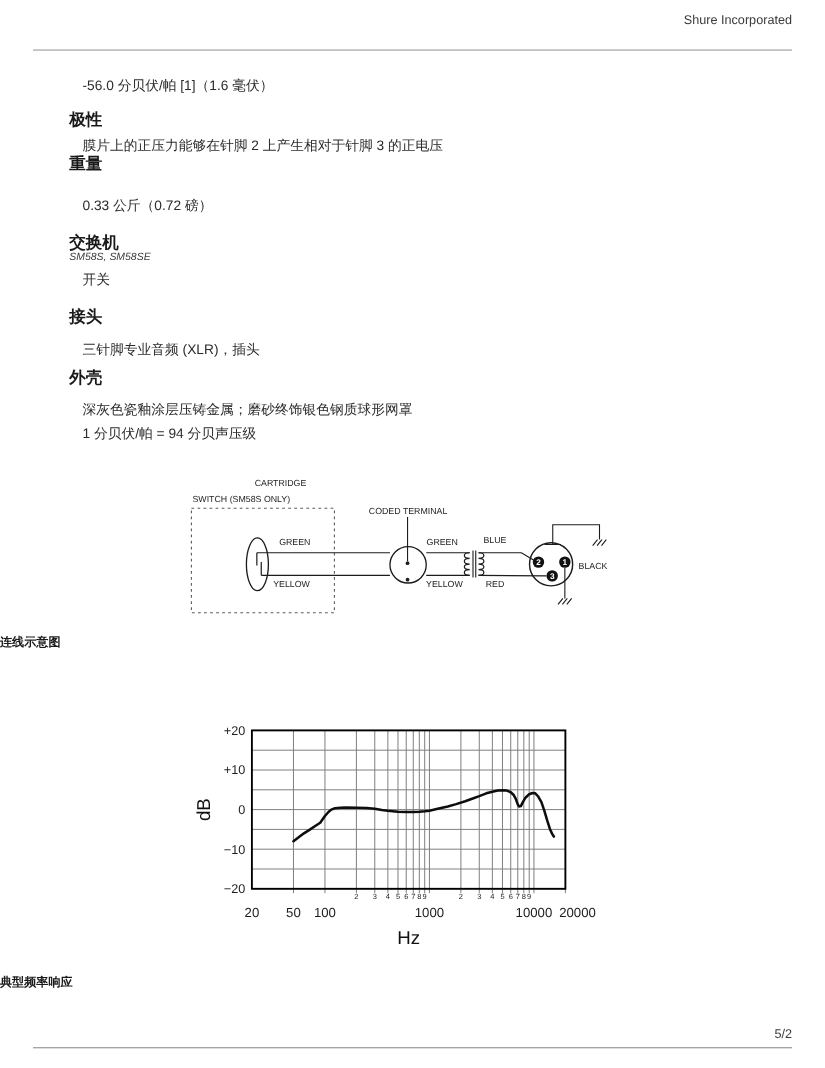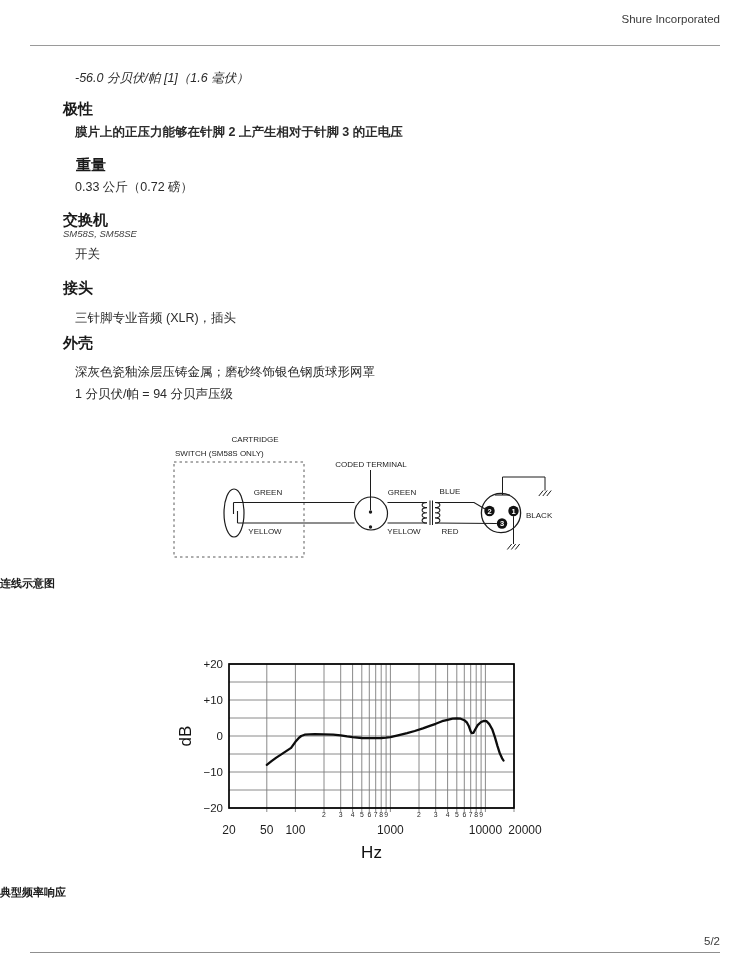--- a/index.html
+++ b/index.html
@@ -38,26 +38,26 @@
   .axis-label{font-size:17px;text-anchor:middle;fill:#111;font-family:"Liberation Sans","DejaVu Sans",sans-serif;}
 </style>
 </head>
 <body>
 
 <div class="page">
 
   <div class="hdr-company">Shure Incorporated</div>
   <div class="rule hdr-rule"></div>
 
-  <div class="spec-val" style="top:70px;font-style:italic;">-56.0 分贝伏/帕 [1]（1.6 毫伏）</div>
+  <div class="spec-val" style="top:70px;">-56.0 分贝伏/帕 [1]（1.6 毫伏）</div>
 
   <div class="spec-h" style="top:100px;">极性</div>
-  <div class="spec-val" style="top:124px;font-weight:bold;">膜片上的正压力能够在针脚 2 上产生相对于针脚 3 的正电压</div>
-
-  <div class="spec-h" style="top:156px;margin-left:13px;">重量</div>
+  <div class="spec-val" style="top:124px;">膜片上的正压力能够在针脚 2 上产生相对于针脚 3 的正电压</div>
+
+  <div class="spec-h" style="top:140px;">重量</div>
   <div class="spec-val" style="top:179px;">0.33 公斤（0.72 磅）</div>
 
   <div class="spec-h" style="top:211px;">交换机</div>
   <div class="spec-models" style="top:228px;">SM58S,  SM58SE</div>
   <div class="spec-val" style="top:246px;">开关</div>
 
   <div class="spec-h" style="top:279px;">接头</div>
   <div class="spec-val" style="top:310px;">三针脚专业音频 (XLR)，插头</div>
 
   <div class="spec-h" style="top:334px;">外壳</div>

